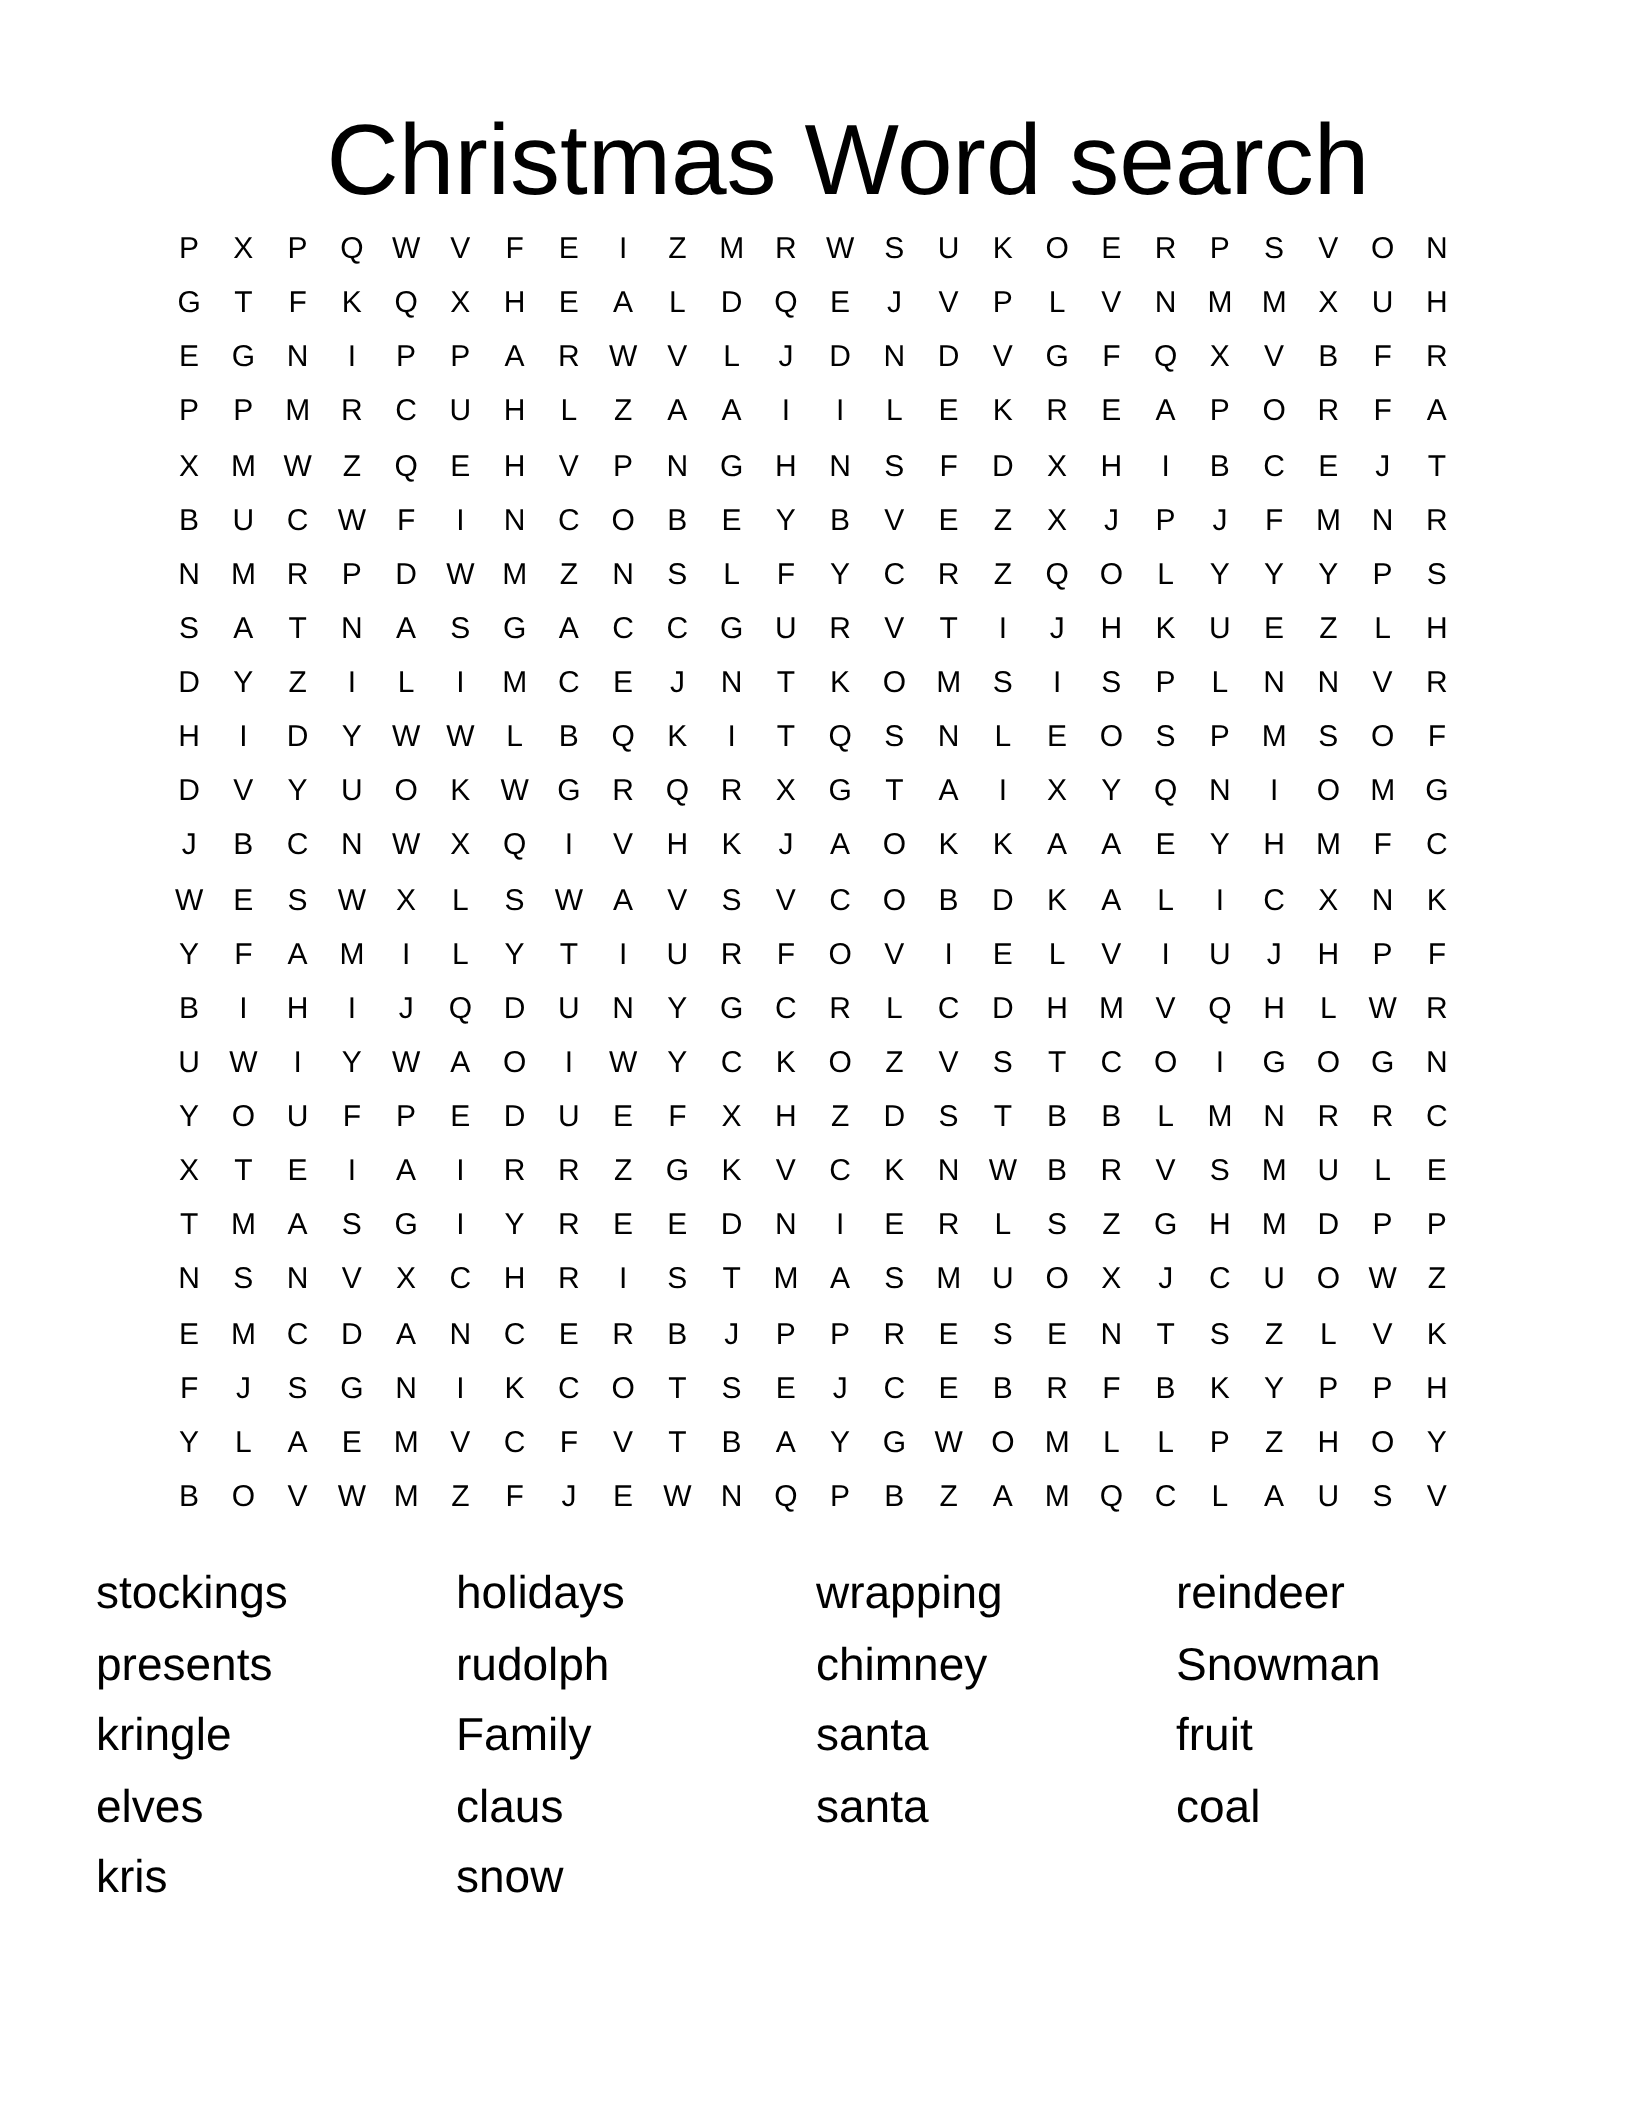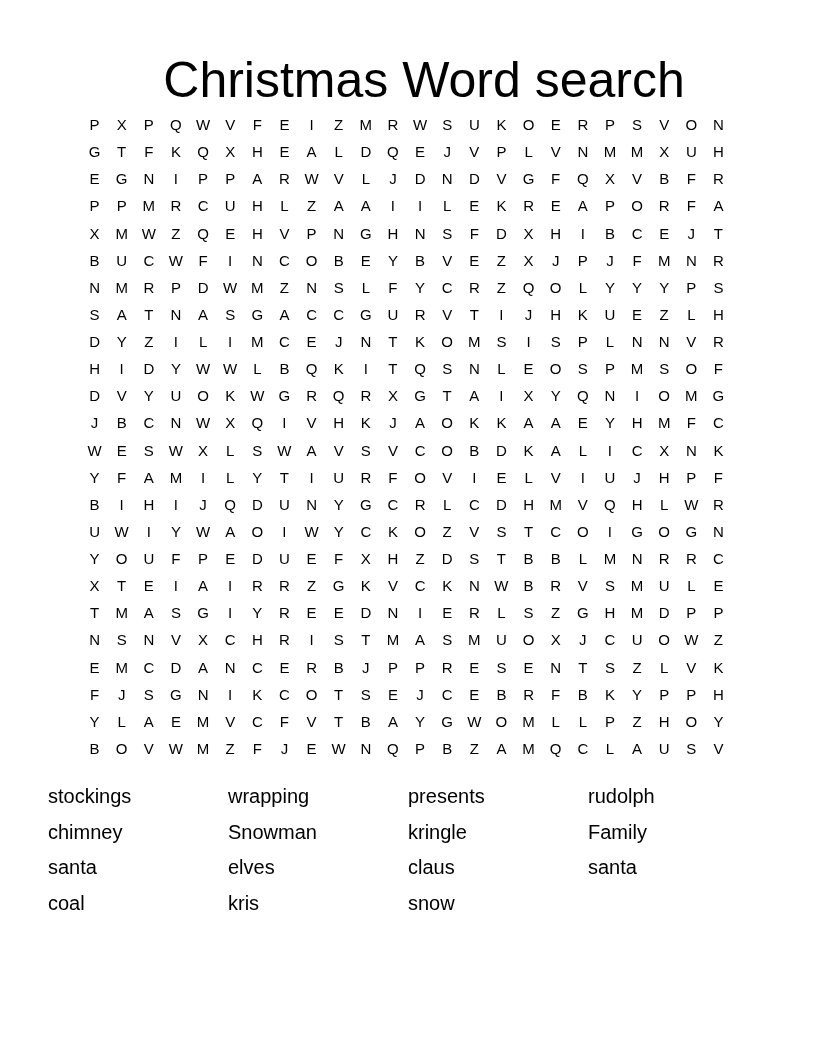--- a/index.html
+++ b/index.html
@@ -43,21 +43,21 @@
     }
     .words {
       position: absolute;
       left: 48px;
       top: 780px;
       display: grid;
       grid-template-columns: 180px 180px 180px 180px;
       grid-auto-rows: 35.6px;
     }
     .word {
-      font-size: 20px;
+      font-size: 23px;
       line-height: 32px;
       white-space: nowrap;
     }
   </style>
 </head>
 <body>
 
 <h1 class="title">Christmas Word search</h1>
 
 <div class="grid" id="letter-grid">
@@ -634,27 +634,30 @@
     <div class="cell">C</div>
     <div class="cell">L</div>
     <div class="cell">A</div>
     <div class="cell">U</div>
     <div class="cell">S</div>
     <div class="cell">V</div>
   </div>
 
 <div class="words" id="word-list">
     <div class="word">stockings</div>
+    <div class="word">holidays</div>
     <div class="word">wrapping</div>
+    <div class="word">reindeer</div>
     <div class="word">presents</div>
     <div class="word">rudolph</div>
     <div class="word">chimney</div>
     <div class="word">Snowman</div>
     <div class="word">kringle</div>
     <div class="word">Family</div>
     <div class="word">santa</div>
+    <div class="word">fruit</div>
     <div class="word">elves</div>
     <div class="word">claus</div>
     <div class="word">santa</div>
     <div class="word">coal</div>
     <div class="word">kris</div>
     <div class="word">snow</div>
   </div>
 
 </body></html>

